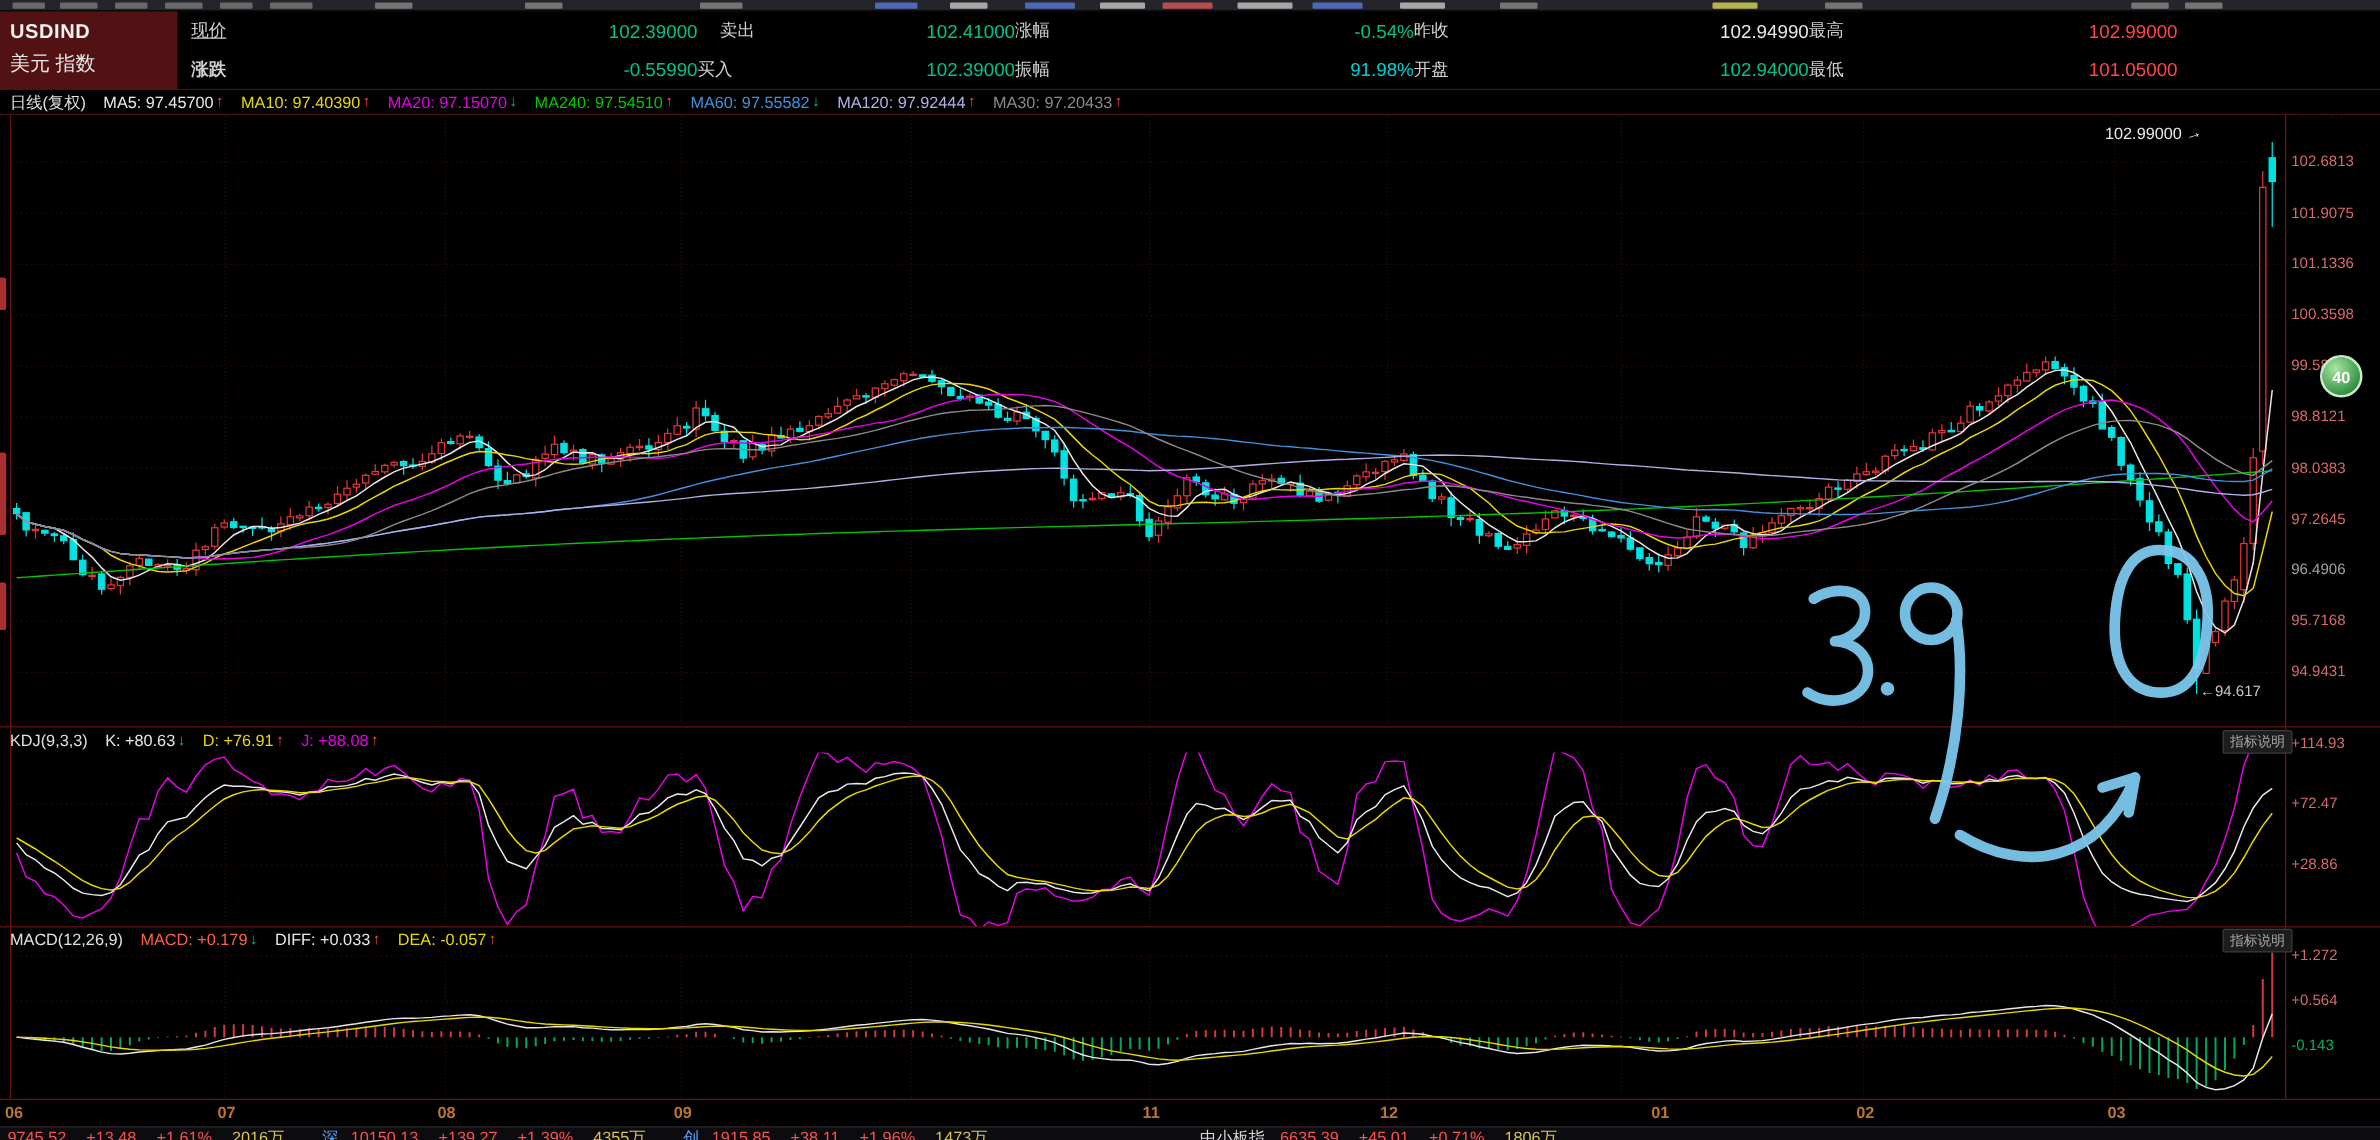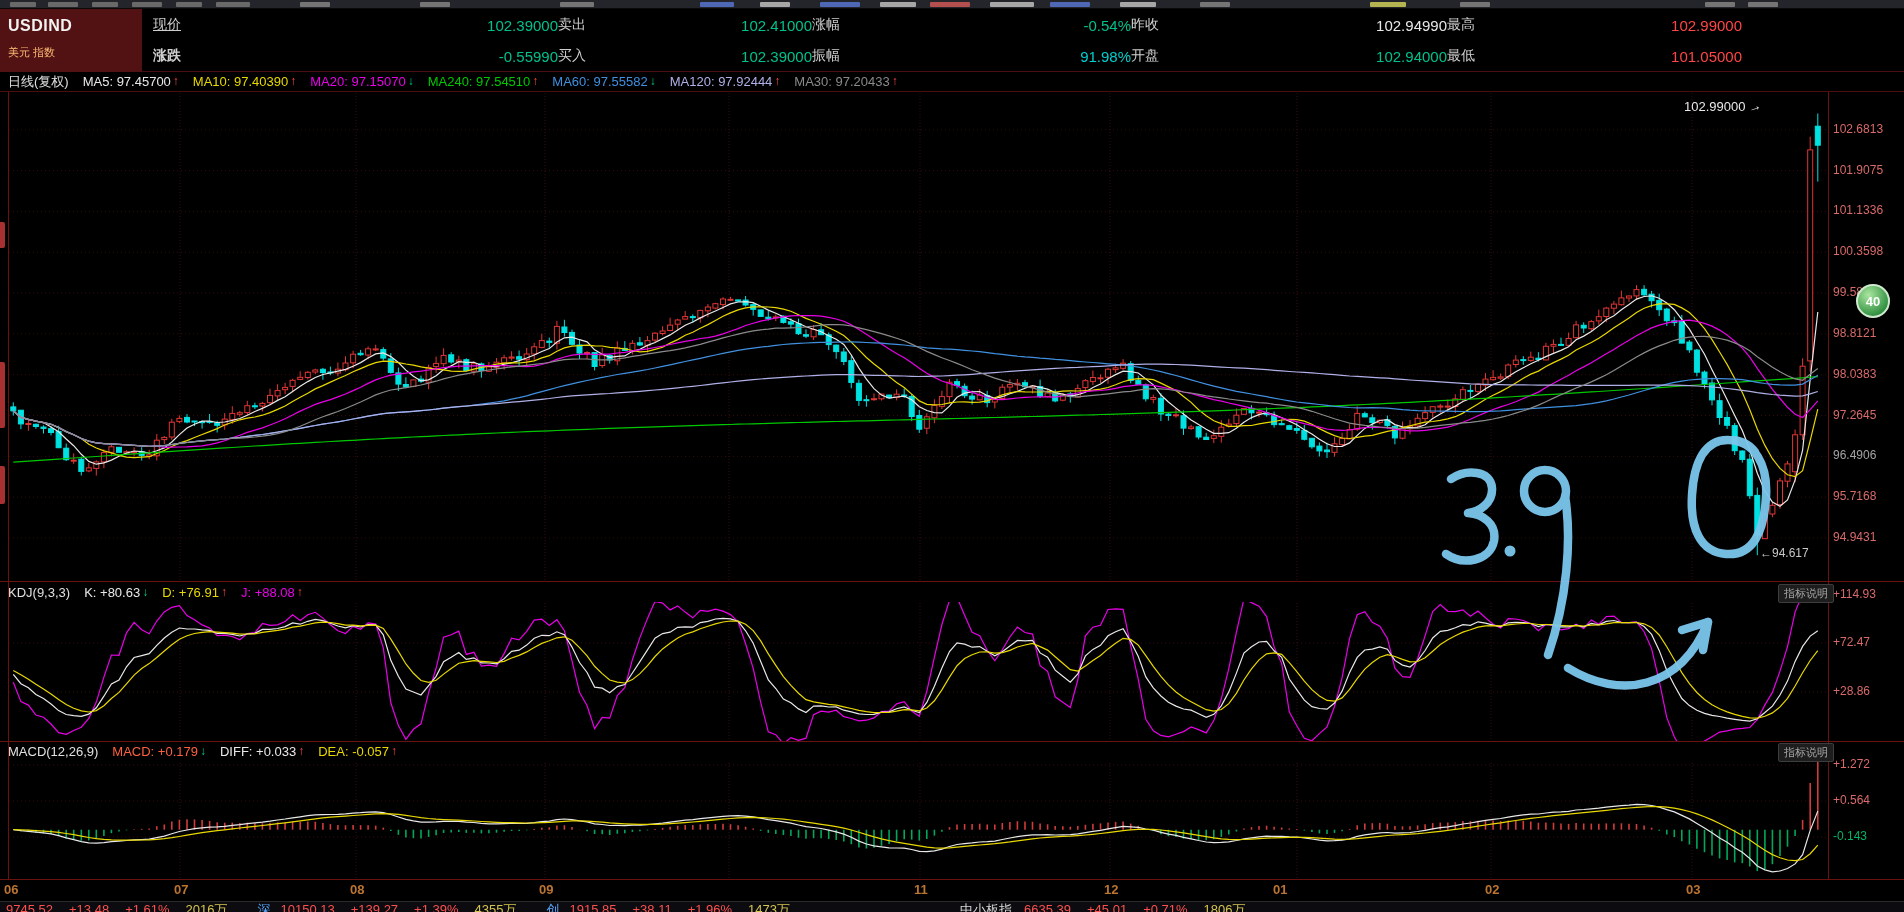--- a/index.html
+++ b/index.html
@@ -3,21 +3,21 @@
 <meta charset="utf-8">
 <style>
   *{margin:0;padding:0;box-sizing:border-box}
   html,body{background:#000}
   body{font-family:"Liberation Sans","DejaVu Sans",sans-serif}
   #app{position:relative;width:1904px;height:912px;background:#000;overflow:hidden}
   .menustrip{position:absolute;left:0;top:0;width:1904px;height:9px;background:#24242b;border-bottom:1px solid #0a0a0a;overflow:hidden;z-index:6}
   .frag{position:absolute;top:2px;height:5px;border-radius:1px;opacity:.8}
   .symblock{position:absolute;left:0;top:9px;width:142px;height:63px;background:#521112;z-index:5;padding:4px 8px}
   .sym{color:#f2f2f2;font-size:16px;font-weight:bold;line-height:26px;letter-spacing:.5px}
-  .symname{color:#fdba74;font-size:11px;line-height:26px}
+  .symname{color:#e5e5e5;font-size:16px;line-height:26px}
   .hdr{position:absolute;left:0;width:1904px;display:flex;align-items:center;z-index:4;background:#000}
   #qrow1{top:9px;height:32px}
   #qrow2{top:41px;height:31px;border-bottom:1px solid #4a0e0e}
   .qlab{color:#cfcfcf;font-size:14px;display:inline-block}
   .qval{font-size:15px;display:inline-block;text-align:right}
   .bar{position:absolute;left:0;width:1904px;display:flex;align-items:center;gap:14px;padding-left:8px;font-size:13px;z-index:4;white-space:nowrap}
   #mabar{top:72px;height:20px;background:#000;border-bottom:1px solid #4a0e0e}
   #kdjbar{top:583px;height:19px}
   #macdbar{top:742px;height:19px}
   .period,.prefix{color:#e0e0e0}
@@ -68,21 +68,21 @@
     </div>
 
   <div class="symblock">
     <div class="sym">USDIND</div>
     <div class="symname">美元 指数</div>
   </div>
   <div class="hdr" id="qrow1">
       <span style="width: 153px;"></span>
       <span class="qlab" style="width: 64px; text-decoration: underline;">现价</span>
       <span class="qval" style="width: 341px; color: rgb(0, 192, 140);">102.39000</span>
-      <span class="qlab" style="width: 64px;">卖出</span>
+      <span class="qlab" style="width: 64px; text-align: center;">卖出</span>
       <span class="qval" style="width: 190px; color: rgb(0, 192, 140);">102.41000</span>
       <span class="qlab" style="width: 64px;">涨幅</span>
       <span class="qval" style="width: 255px; color: rgb(0, 192, 140);">-0.54%</span>
       <span class="qlab" style="width: 64px;">昨收</span>
       <span class="qval" style="width: 252px; color: rgb(232, 232, 232);">102.94990</span>
       <span class="qlab" style="width: 64px;">最高</span>
       <span class="qval" style="width: 231px; color: rgb(255, 69, 69);">102.99000</span>
     </div>
   <div class="hdr" id="qrow2">
       <span style="width: 153px;"></span>
@@ -988,21 +988,21 @@
   <div class="badge">40</div>
 
   <div id="months">
       <span class="month" style="left: 4px;">06</span>
       <span class="month" style="left: 174px;">07</span>
       <span class="month" style="left: 350px;">08</span>
       <span class="month" style="left: 539px;">09</span>
       <span class="month" style="left: 723px; margin-top: 20px;">10</span>
       <span class="month" style="left: 914px;">11</span>
       <span class="month" style="left: 1104px;">12</span>
-      <span class="month" style="left: 1273px;">01</span>
+      <span class="month" style="left: 1321px;">01</span>
       <span class="month" style="left: 1485px;">02</span>
       <span class="month" style="left: 1686px;">03</span>
     </div>
   <div id="statusbar">
       <span style="color: rgb(255, 80, 80); margin-right: 16px;">9745.52</span>
       <span style="color: rgb(255, 80, 80); margin-right: 16px;">+13.48</span>
       <span style="color: rgb(255, 80, 80); margin-right: 16px;">+1.61%</span>
       <span style="color: rgb(214, 197, 78); margin-right: 30px;">2016万</span>
       <span style="color: rgb(88, 166, 255); margin-right: 10px;">深</span>
       <span style="color: rgb(255, 80, 80); margin-right: 16px;">10150.13</span>

